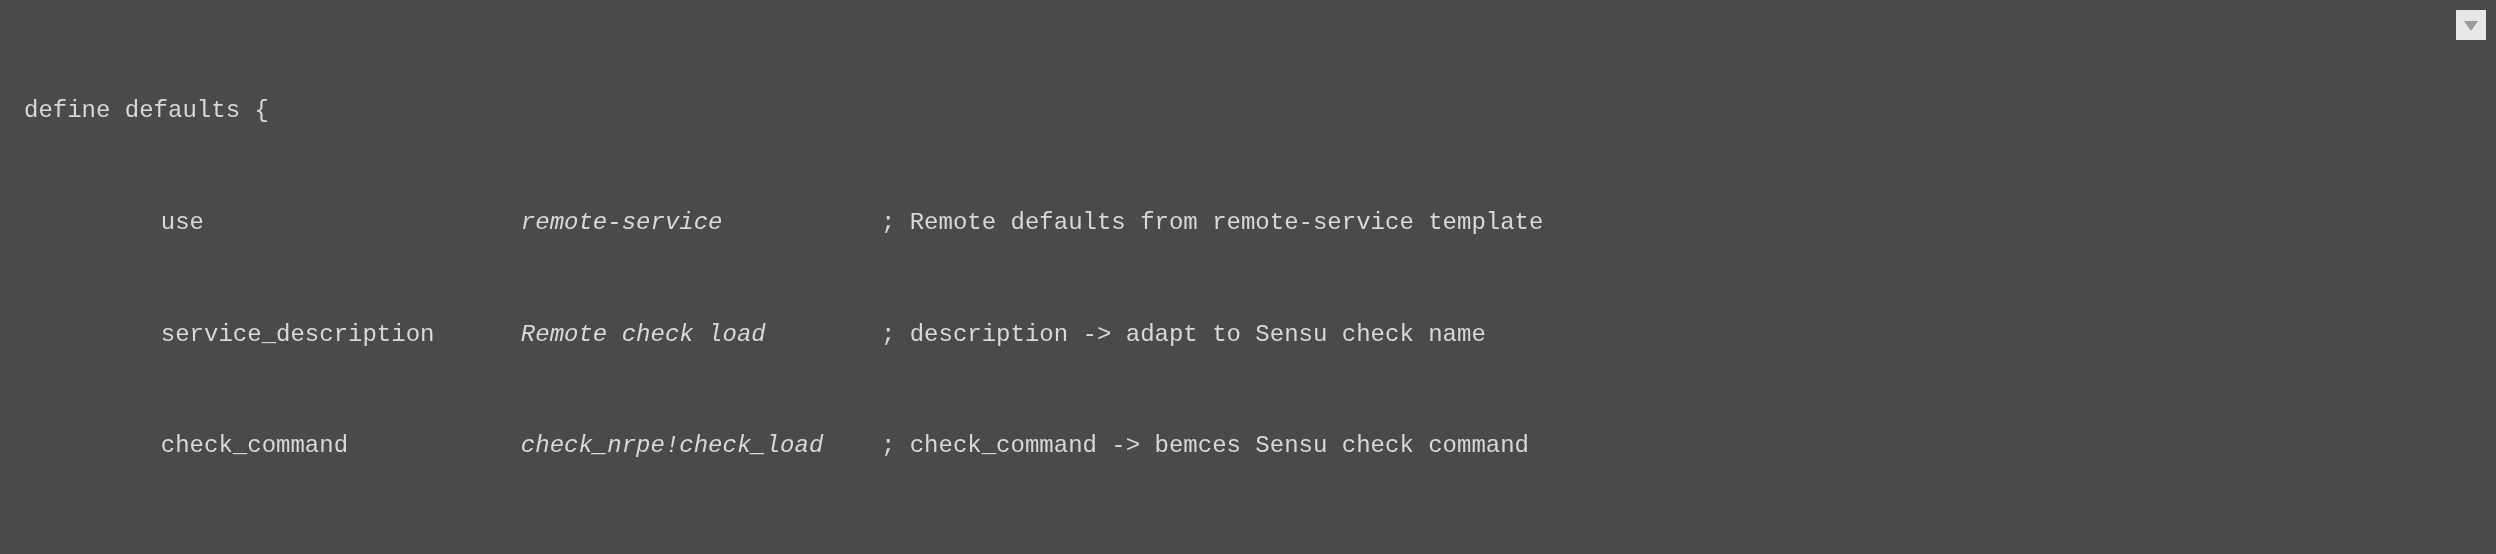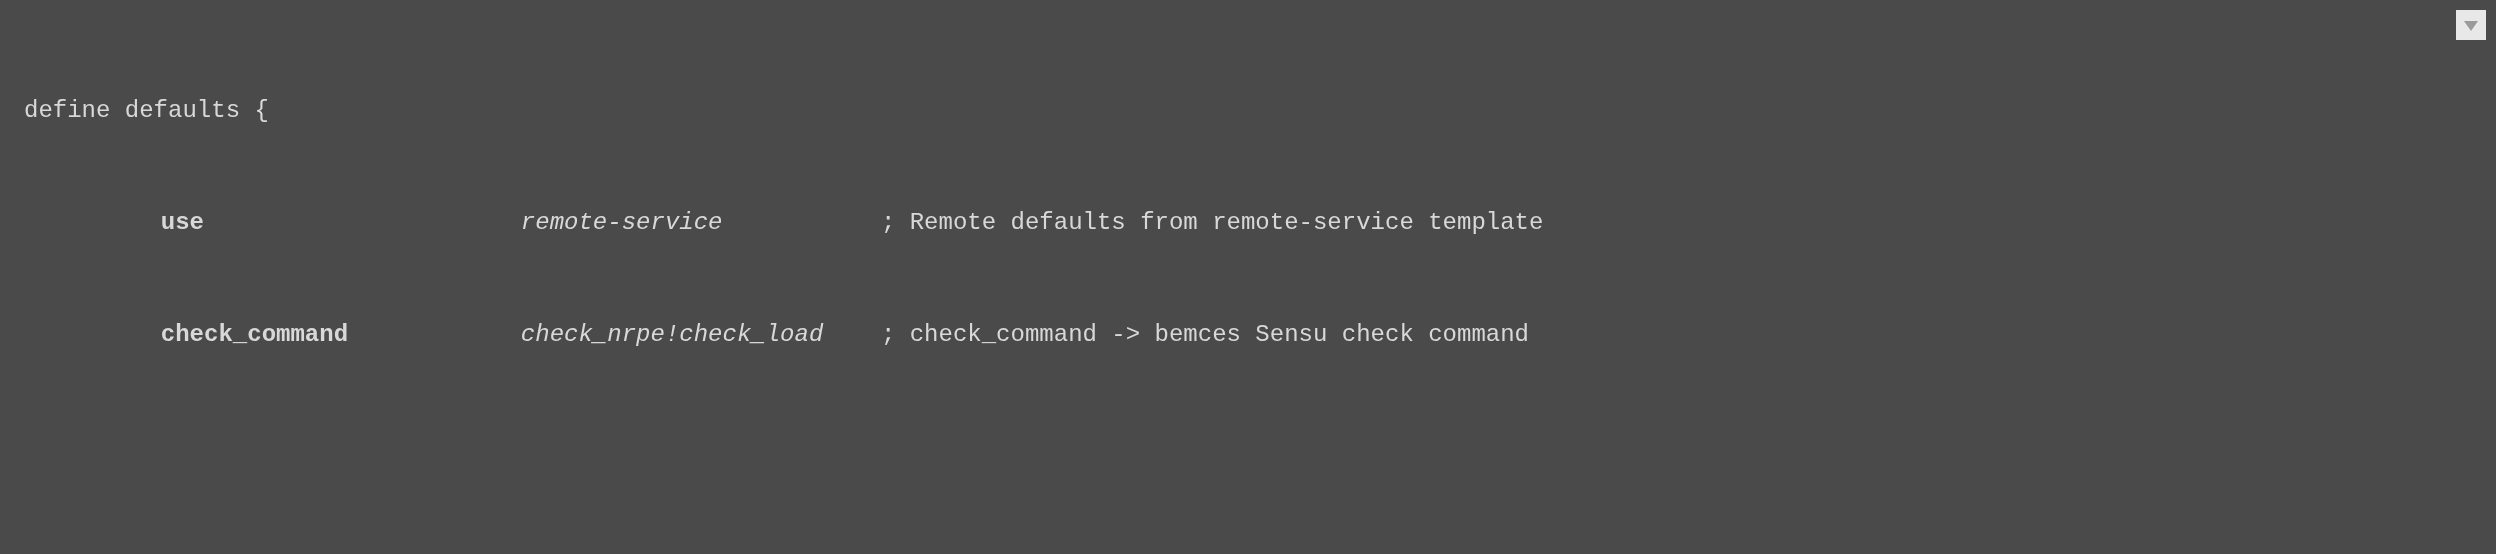--- a/index.html
+++ b/index.html
@@ -23,21 +23,20 @@
     .line {
       display: block;
     }
     .indent {
       display: inline-block;
       width: 9.5ch;
     }
     .key {
       display: inline-block;
       width: 25ch;
-      font-weight: bold;
     }
     .val {
       display: inline-block;
       width: 25ch;
       font-style: italic;
     }
     .semi {
       display: inline-block;
       width: 2ch;
     }
@@ -65,18 +64,19 @@
   <span>
     <svg viewBox="0 0 14 10">
         <polygon points="0,0 14,0 7,10" fill="#9a9a9a"></polygon>
       </svg>
   </span>
 </div>
 
 <div class="code-block">
   <span class="line">define defaults {</span>
   <span class="line"><span class="indent"></span><span class="key">use</span><span class="val">remote-service</span><span class="semi">;</span><span>Remote defaults from remote-service template</span></span>
+  <span class="line"><span class="indent"></span><span class="key">service_description</span><span class="val">Remote check load</span><span class="semi">;</span><span>description -&gt; adapt to Sensu check name</span></span>
   <span class="line"><span class="indent"></span><span class="key">check_command</span><span class="val">check_nrpe!check_load</span><span class="semi">;</span><span>check_command -&gt; bemces Sensu check command</span></span>
   
   
   
   
 </div>
 
 </body></html>

